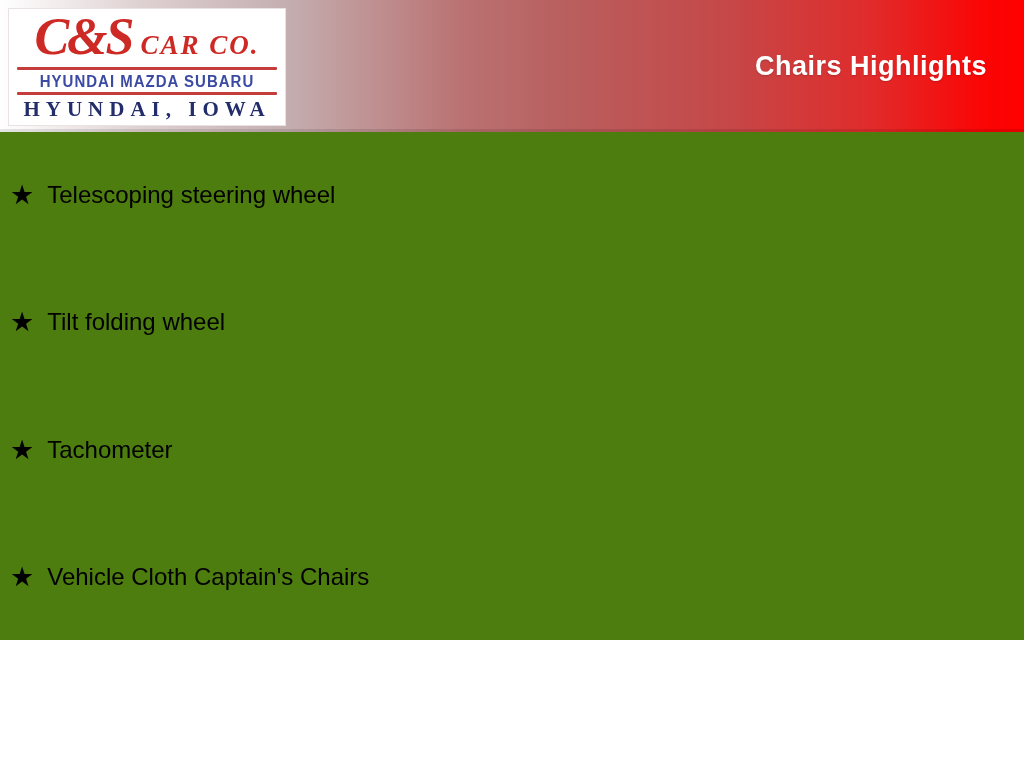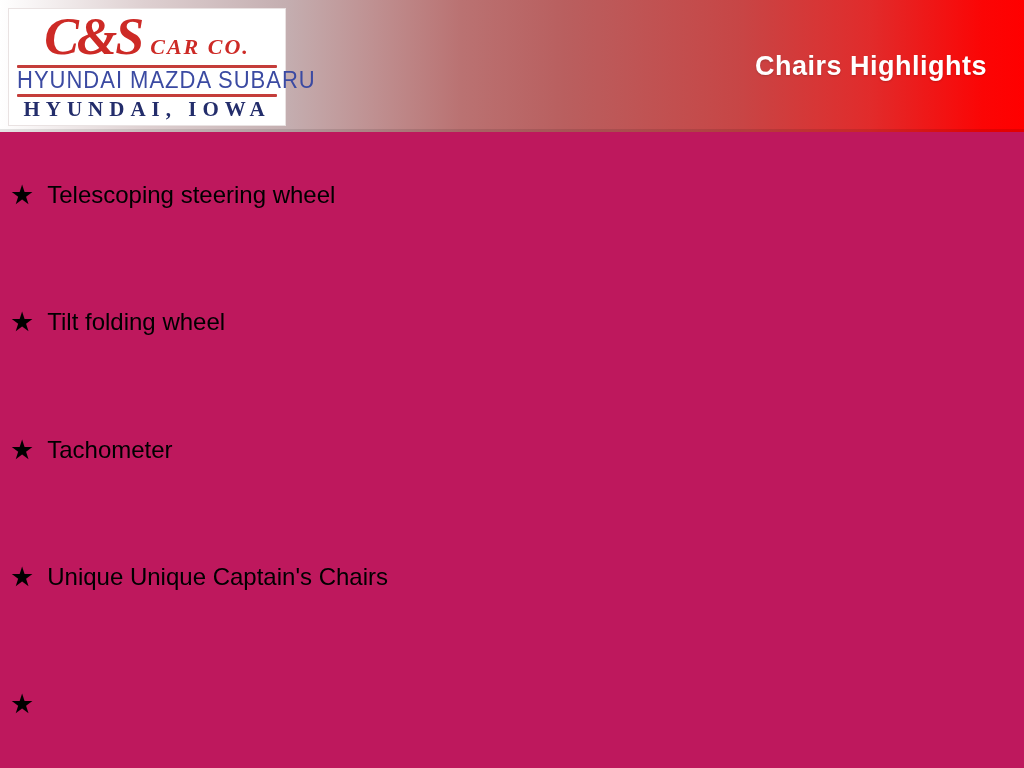--- a/index.html
+++ b/index.html
@@ -4,22 +4,22 @@
 <style>
   html, body {
     margin: 0;
     padding: 0;
     background: #ffffff;
     font-family: "Liberation Sans", sans-serif;
   }
   .slide {
     position: relative;
     width: 1024px;
-    height: 768px;
-    background: #be185d;
+    height: 640px;
+    background: #4d7c0f;
     overflow: hidden;
   }
 
   
   .header {
     position: absolute;
     top: 0; left: 0;
     width: 1024px;
     height: 132px;
     background: linear-gradient(90deg,
@@ -71,31 +71,31 @@
     font-weight: bold;
     color: #cd2a26;
     line-height: 1;
     white-space: nowrap;
     display: flex;
     align-items: baseline;
     justify-content: center;
     gap: 8px;
   }
   .logo-cs   { font-size: 52px; letter-spacing: -2px; }
-  .logo-carco{ font-size: 22px; letter-spacing: 2px; }
+  .logo-carco{ font-size: 27px; letter-spacing: 2px; }
   .logo-rule {
     height: 3px;
     background: #c43d3a;
     border-radius: 1px;
     margin: 1px 0;
   }
   .logo-brands {
     color: #3b4aa2;
-    font-size: 22px;
-    font-weight: normal;
+    font-size: 15px;
+    font-weight: bold;
     letter-spacing: 1px;
     line-height: 1;
     white-space: nowrap;
     transform: scaleY(1.05);
   }
   .logo-location {
     font-family: "Liberation Serif", serif;
     color: #232d6b;
     font-size: 21px;
     font-weight: bold;
@@ -163,21 +163,21 @@
         <span class="item-label">Tilt folding wheel</span>
       </div>
 
       <div class="item">
         <span class="star">★</span>
         <span class="item-label">Tachometer</span>
       </div>
 
       <div class="item">
         <span class="star">★</span>
-        <span class="item-label">Unique Unique Captain's Chairs</span>
+        <span class="item-label">Vehicle Cloth Captain's Chairs</span>
       </div>
 
       <div class="item">
         <span class="star">★</span>
       </div>
     </main>
 
 </div>
 
 </body></html>

